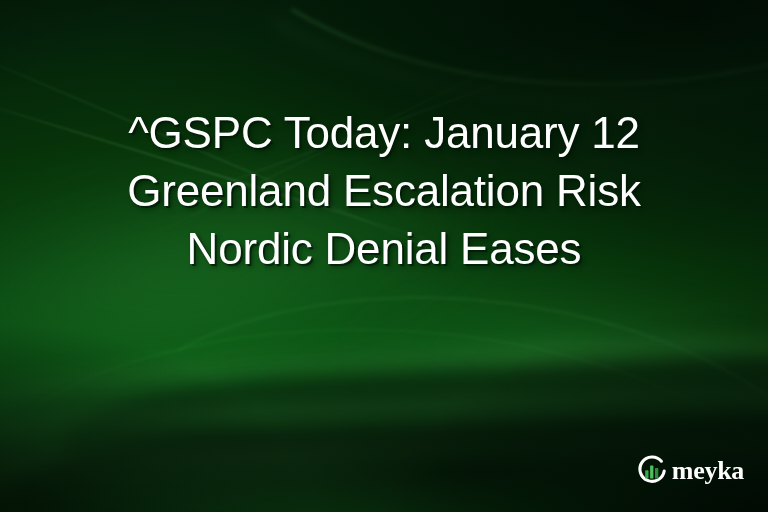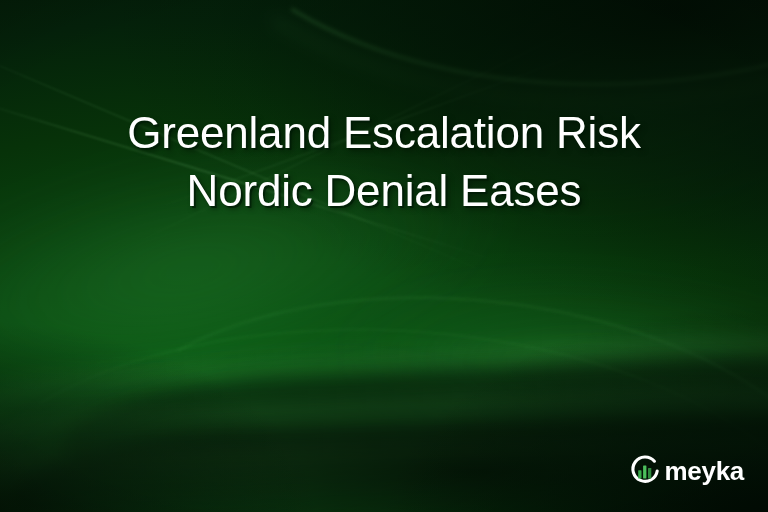--- a/index.html
+++ b/index.html
@@ -214,20 +214,21 @@
   }
 
   
   .logo {
     position: absolute;
     right: 24px;
     bottom: 24px;
     display: flex;
     align-items: center;
     gap: 4px;
+    font-family: Liberation Serif, serif;
   }
   .logo-mark {
     width: 34px;
     height: 34px;
     display: block;
     flex: none;
   }
   .logo-text {
     color: #ffffff;
     font-size: 26px;
@@ -269,20 +270,21 @@
     <div class="curve curve-2"></div>
   </div>
 
   <div class="bg-layer bg-dark-tr"></div>
   <div class="bg-layer bg-dark-band"></div>
   <div class="bg-layer bg-dark-br"></div>
   <div class="bg-layer bg-dark-bl"></div>
   <div class="bg-layer bg-vignette"></div>
 
   <div class="title-wrap">
+    <div class="title-line">^GSPC Today: January 12</div>
     <div class="title-line">Greenland Escalation Risk</div>
     <div class="title-line">Nordic Denial Eases</div>
   </div>
 
   <div class="logo">
     <span class="logo-mark-wrap">
       <svg class="logo-mark" viewBox="0 0 34 34" aria-hidden="true">
 
         <path d="M26.4 7.2 A12.2 12.2 0 1 0 29.2 17" fill="none" stroke="#ffffff" stroke-width="3.1" stroke-linecap="round"></path>
 

